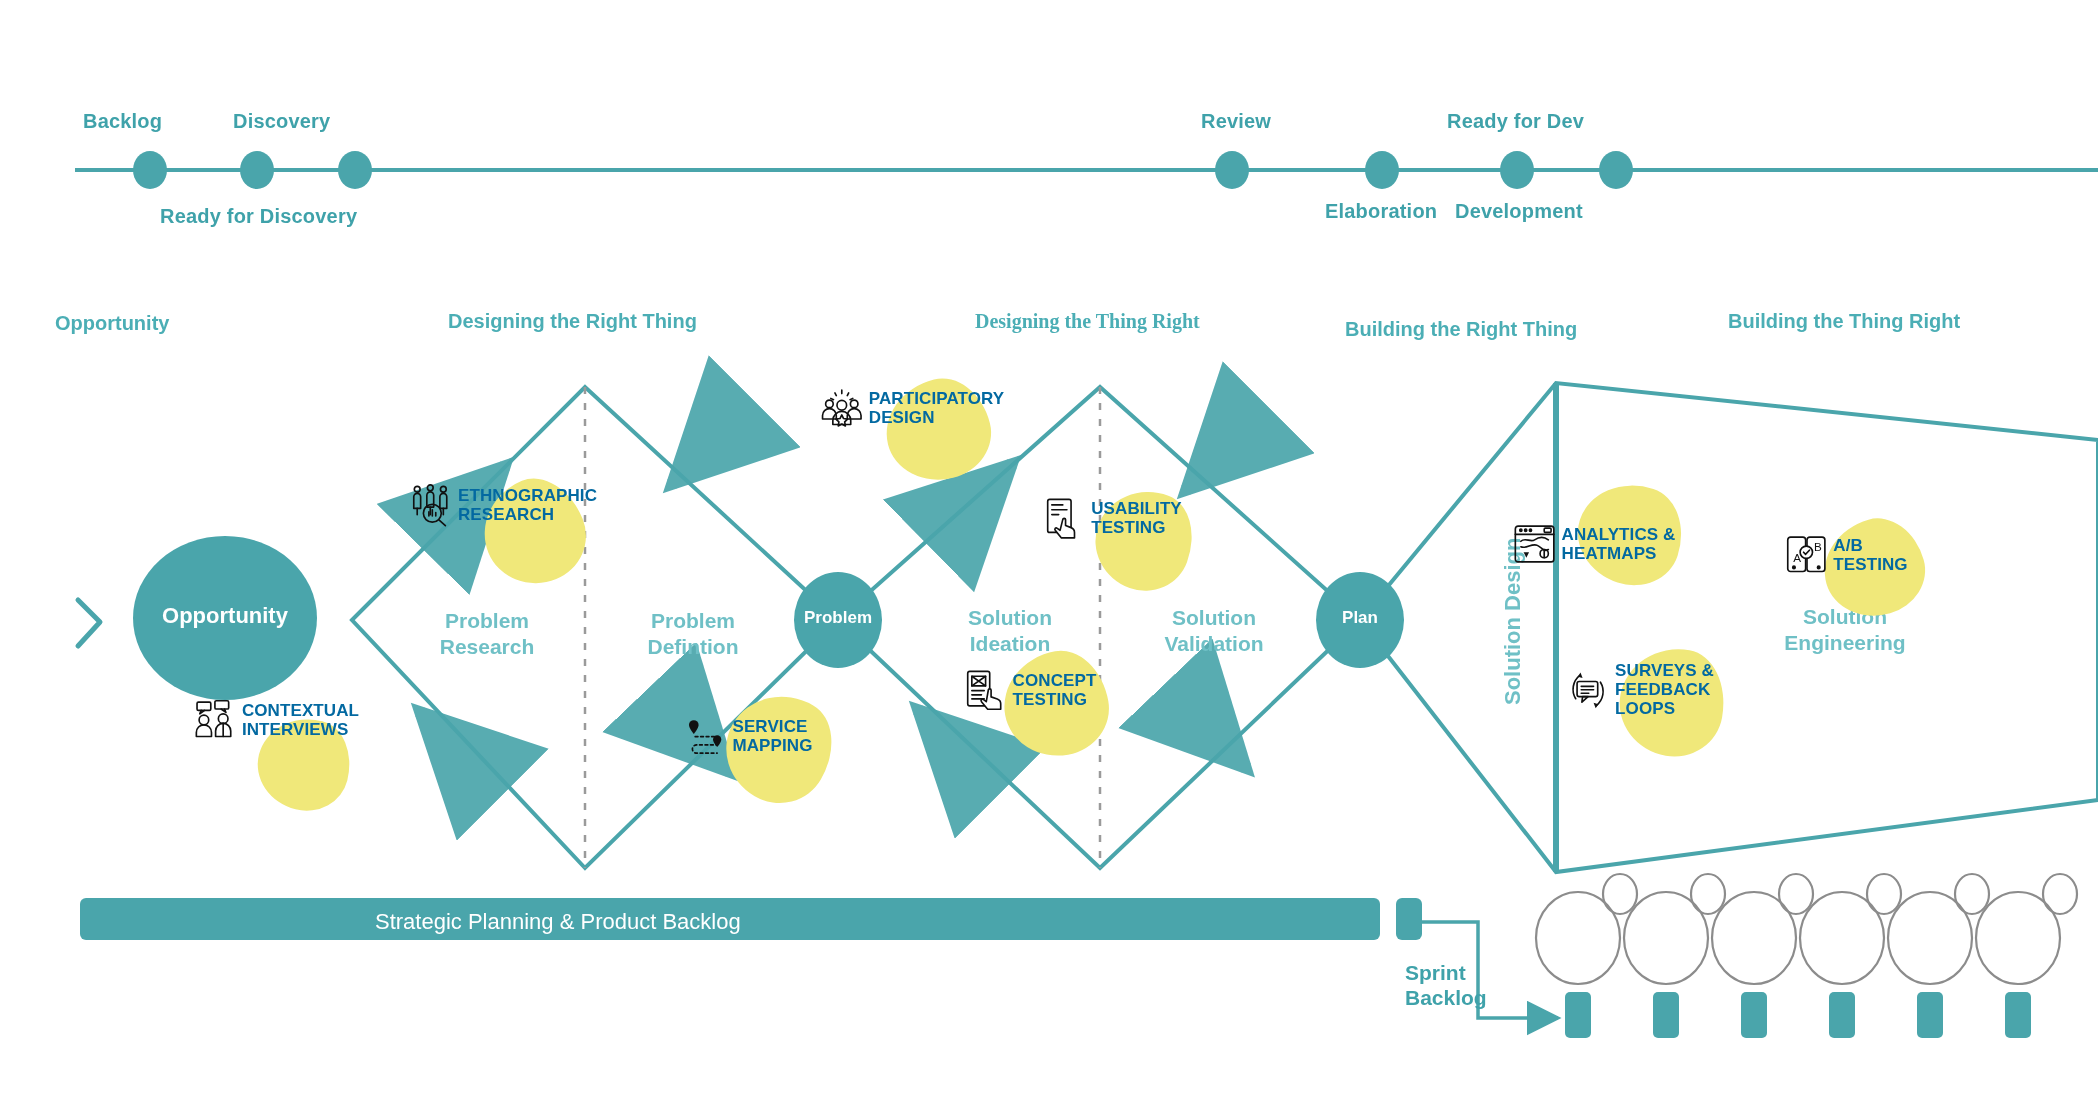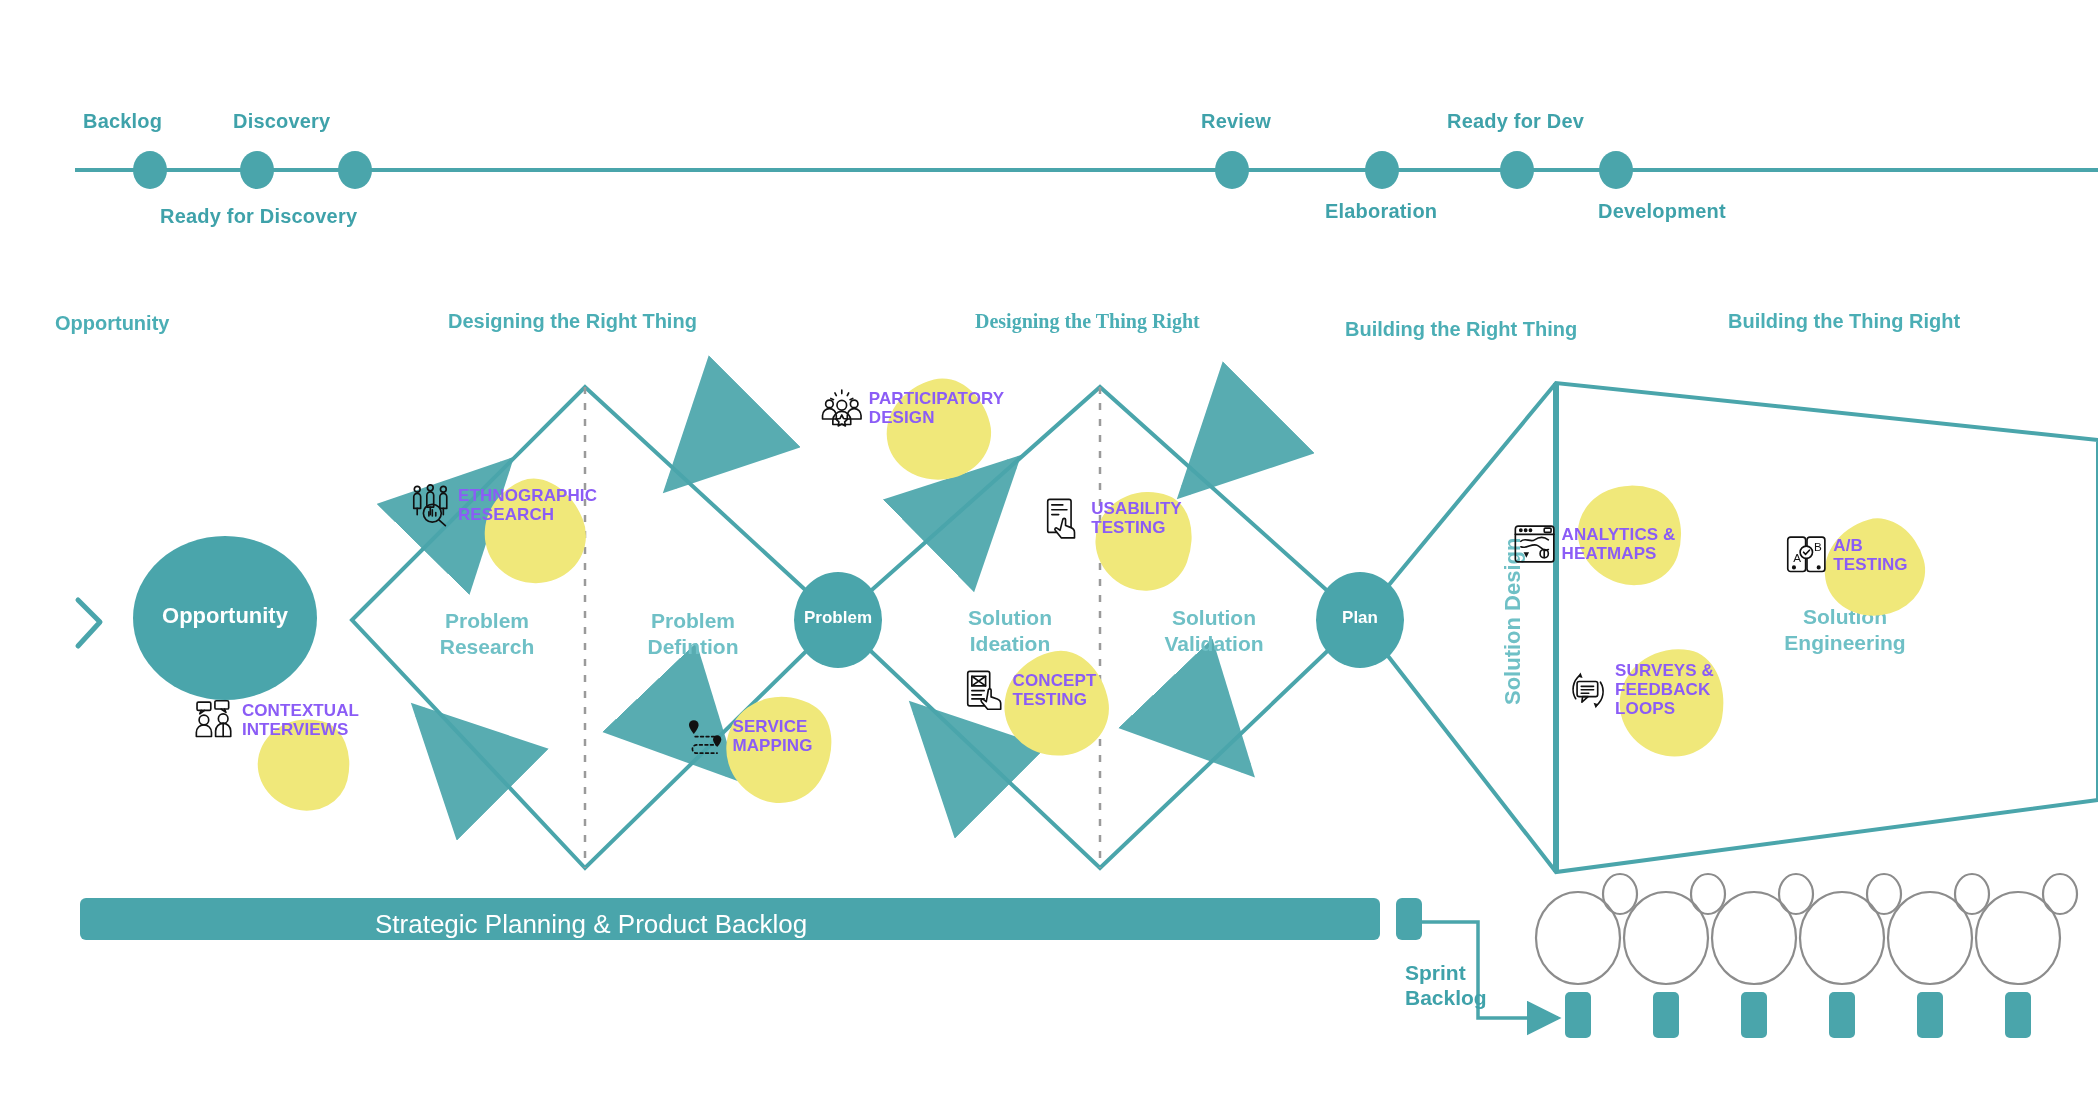--- a/index.html
+++ b/index.html
@@ -10,24 +10,24 @@
 
   .tl-label{position:absolute;color:#3FA2AA;font-weight:bold;font-size:20px;
             white-space:nowrap;letter-spacing:.2px;}
   .stage-head{position:absolute;color:#4BAEB5;font-weight:bold;font-size:20px;
               white-space:nowrap;}
   .phase-label{position:absolute;color:#6FC0C6;font-weight:bold;font-size:21px;
                text-align:center;line-height:1.25;white-space:pre-line;}
   .node-label{position:absolute;color:#ffffff;font-weight:bold;white-space:nowrap;
               text-align:center;}
   .method{position:absolute;display:flex;align-items:center;gap:5px;}
-  .method .mtext{color:#8b5cf6;font-weight:bold;font-size:17px;line-height:1.12;
+  .method .mtext{color:#0369a1;font-weight:bold;font-size:17px;line-height:1.12;
                  white-space:pre-line;letter-spacing:.1px;}
   .method .micon{width:44px;height:44px;flex:0 0 44px;}
-  .bar-text{position:absolute;color:#ffffff;font-size:26px;white-space:nowrap;}
+  .bar-text{position:absolute;color:#ffffff;font-size:22px;white-space:nowrap;}
   .sprint-label{position:absolute;color:#3FA2AA;font-weight:bold;font-size:21px;
                 line-height:1.2;white-space:pre-line;}
   .vert-label{position:absolute;color:#6FC0C6;font-weight:bold;font-size:22px;
               white-space:nowrap;transform-origin:0 0;transform:rotate(-90deg);}
 </style>
 </head>
 <body>
 
 <div id="stage">
 
@@ -119,21 +119,21 @@
 
   <div id="tl-above">
       <div class="tl-label" style="left: 83px; top: 110px;">Backlog</div>
       <div class="tl-label" style="left: 233px; top: 110px;">Discovery</div>
       <div class="tl-label" style="left: 1201px; top: 110px;">Review</div>
       <div class="tl-label" style="left: 1447px; top: 110px;">Ready for Dev</div>
     </div>
   <div id="tl-below">
       <div class="tl-label" style="left: 160px; top: 205px;">Ready for Discovery</div>
       <div class="tl-label" style="left: 1325px; top: 200px;">Elaboration</div>
-      <div class="tl-label" style="left: 1598px; top: 200px;">Development</div>
+      <div class="tl-label" style="left: 1455px; top: 200px;">Development</div>
     </div>
 
   <div id="stage-heads">
       <div class="stage-head" style="left: 55px; top: 312px;">Opportunity</div>
       <div class="stage-head" style="left: 448px; top: 310px;">Designing the Right Thing</div>
       <div class="stage-head" style="left: 975px; top: 310px; font-family: Liberation Serif, serif;">Designing the Thing Right</div>
       <div class="stage-head" style="left: 1345px; top: 318px;">Building the Right Thing</div>
       <div class="stage-head" style="left: 1728px; top: 310px;">Building the Thing Right</div>
     </div>
 

